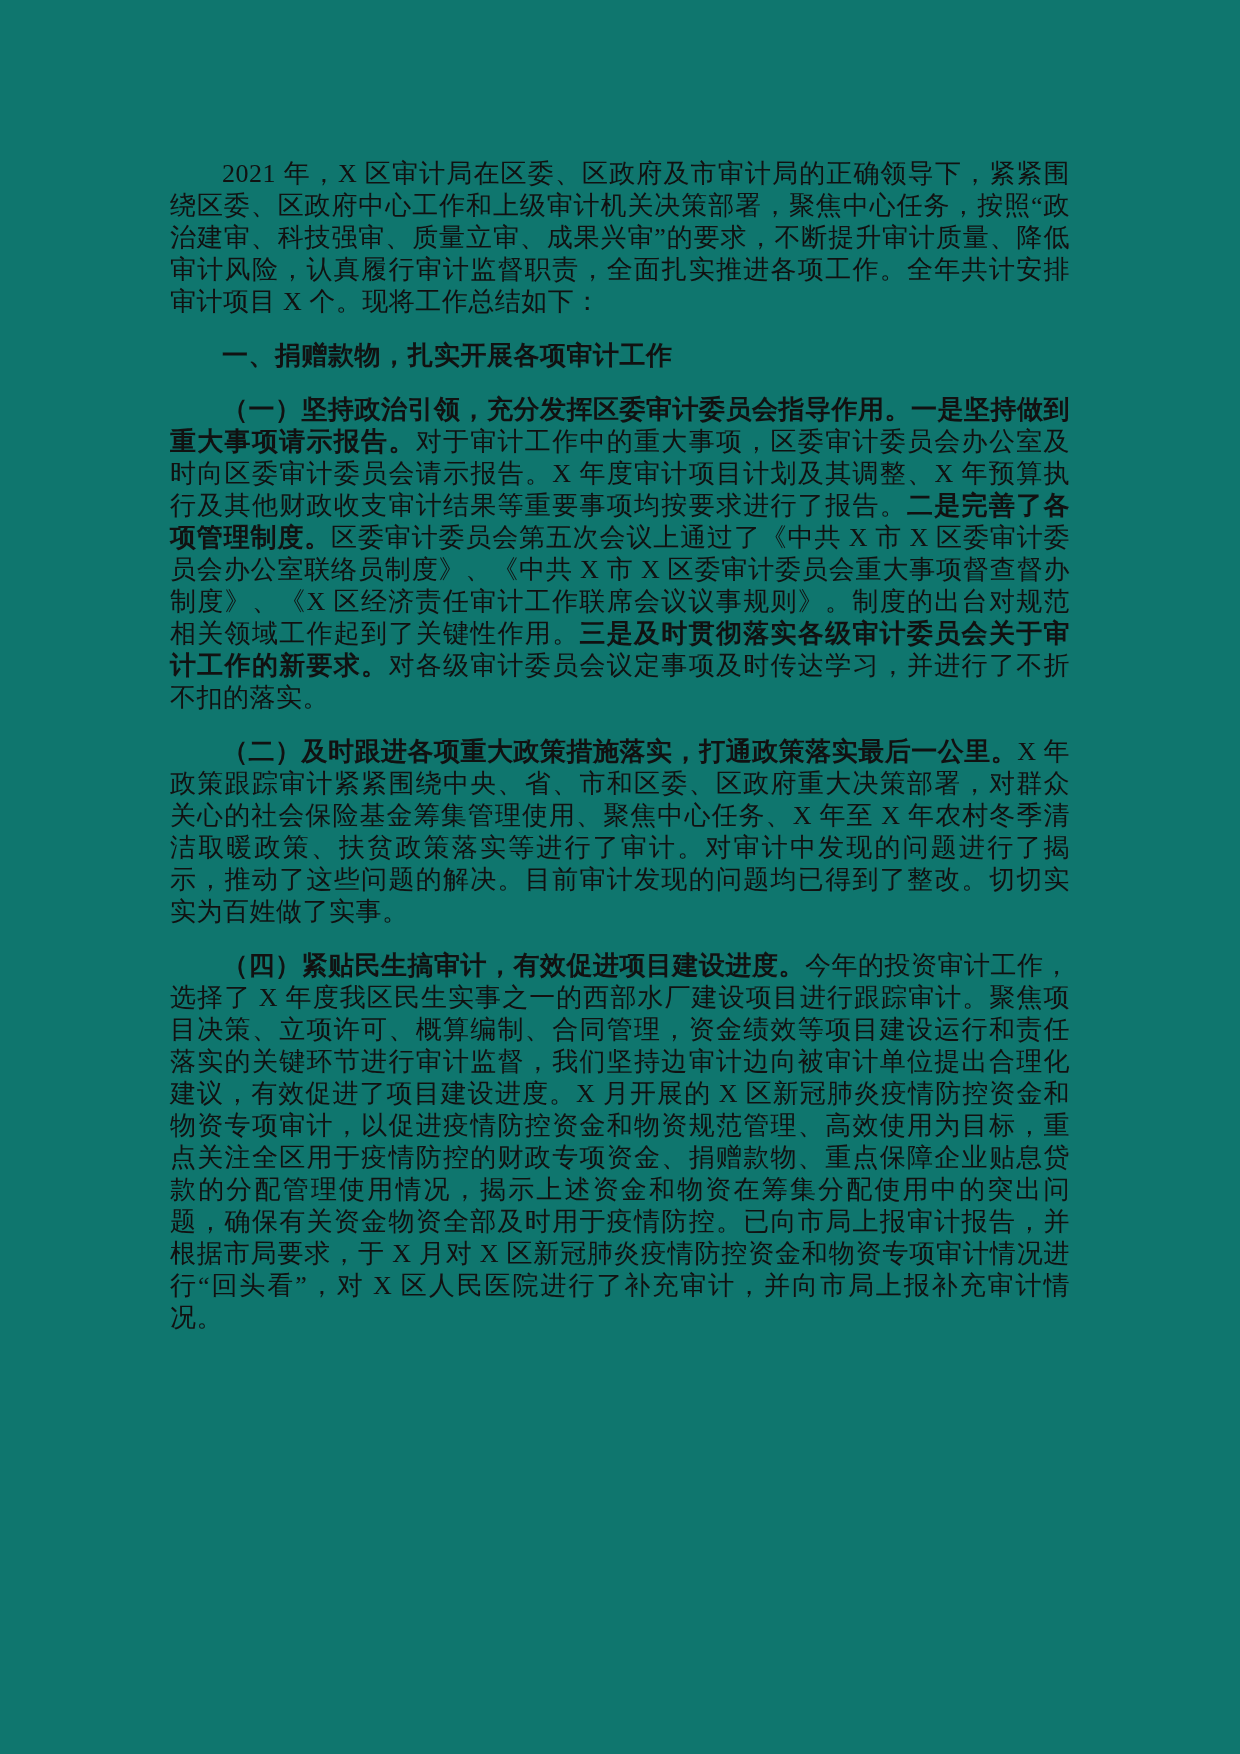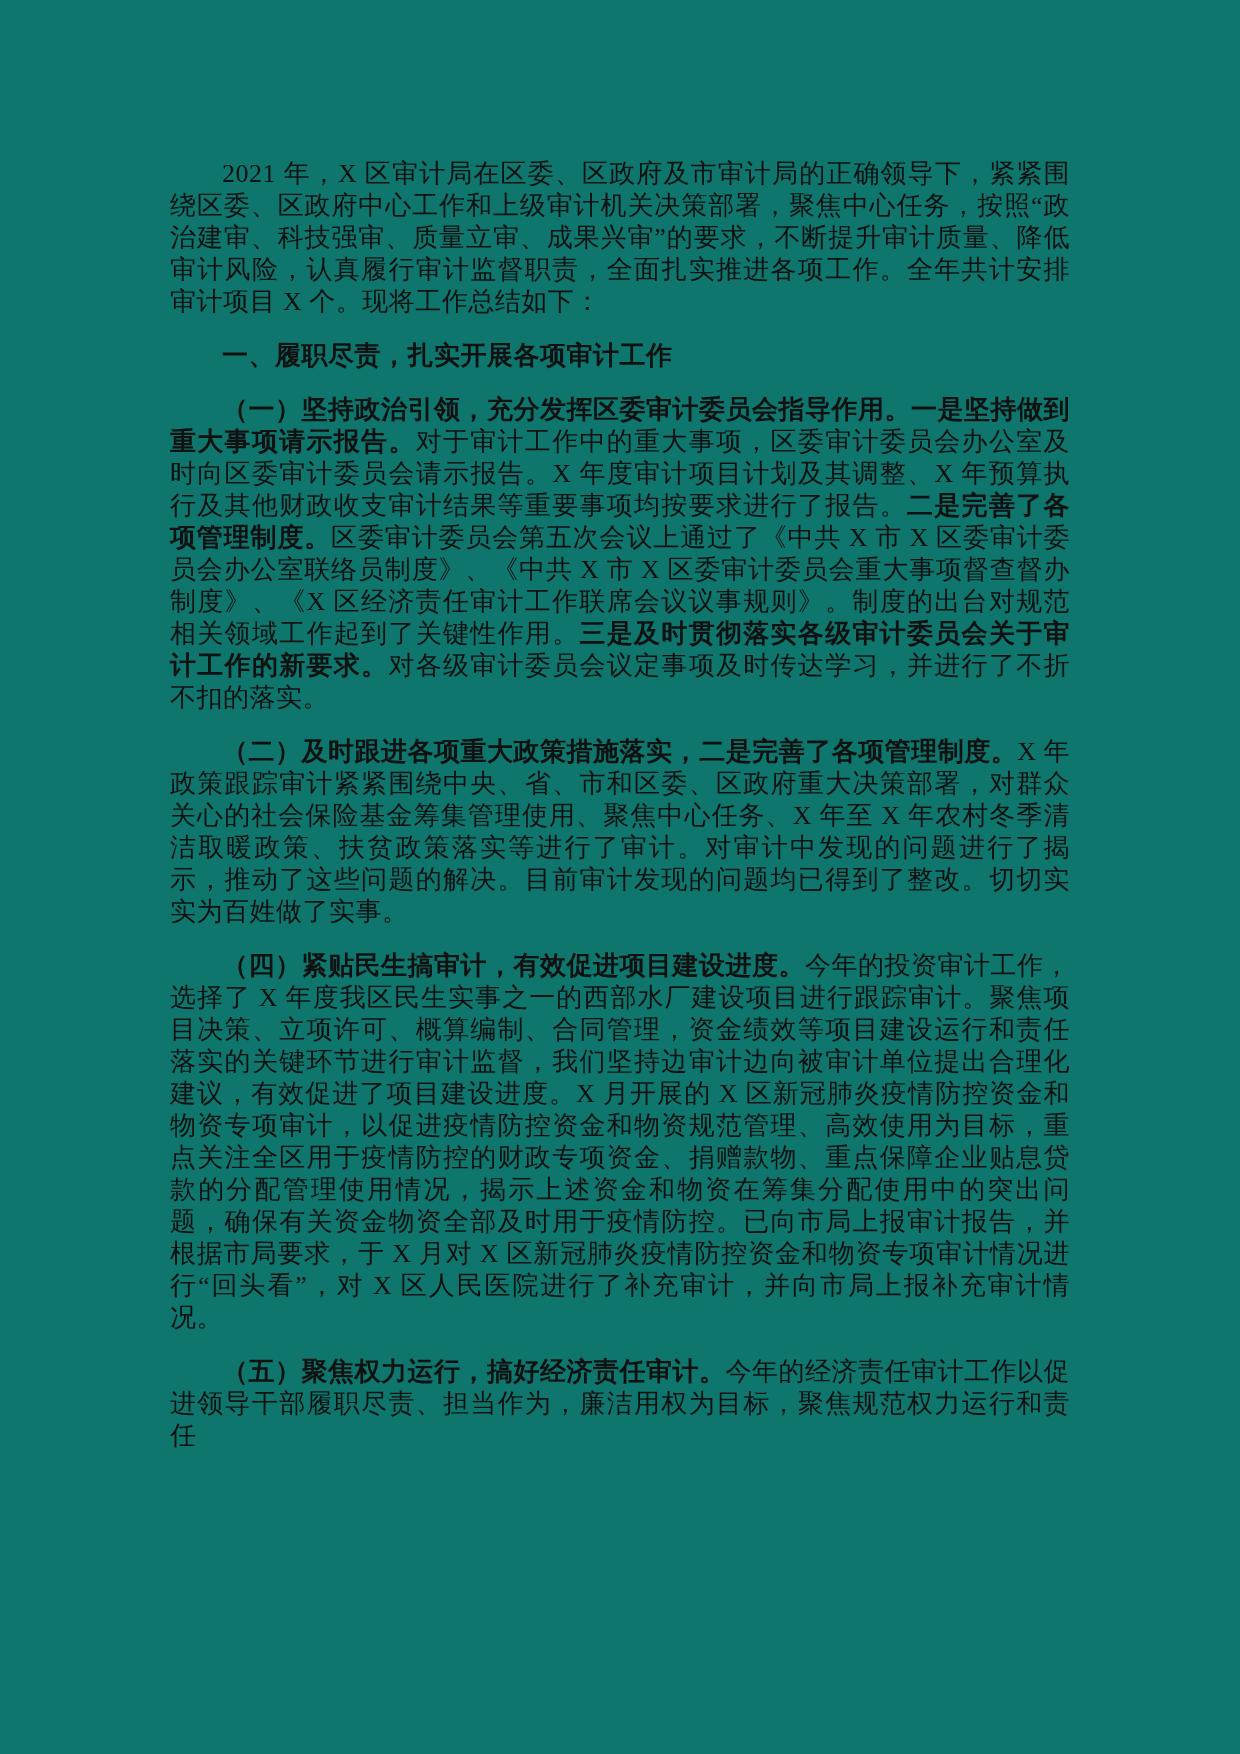--- a/index.html
+++ b/index.html
@@ -42,19 +42,18 @@
   .run-regular {
     font-weight: 400;
   }
 </style>
 </head>
 <body>
 
 <div class="page">
   <div class="doc-content">
       <p class="para"><span class="run-regular">2021 年，X 区审计局在区委、区政府及市审计局的正确领导下，紧紧围绕区委、区政府中心工作和上级审计机关决策部署，聚焦中心任务，按照“政治建审、科技强审、质量立审、成果兴审”的要求，不断提升审计质量、降低审计风险，认真履行审计监督职责，全面扎实推进各项工作。全年共计安排审计项目 X 个。现将工作总结如下：</span></p>
-      <p class="para heading"><span class="run-bold">一、履职尽责，扎实开展各项审计工作</span></p>
+      <p class="para heading"><span class="run-bold">一、捐赠款物，扎实开展各项审计工作</span></p>
       <p class="para"><span class="run-bold">（一）坚持政治引领，充分发挥区委审计委员会指导作用。一是坚持做到重大事项请示报告。</span><span class="run-regular">对于审计工作中的重大事项，区委审计委员会办公室及时向区委审计委员会请示报告。X 年度审计项目计划及其调整、X 年预算执行及其他财政收支审计结果等重要事项均按要求进行了报告。</span><span class="run-bold">二是完善了各项管理制度。</span><span class="run-regular">区委审计委员会第五次会议上通过了《中共 X 市 X 区委审计委员会办公室联络员制度》、《中共 X 市 X 区委审计委员会重大事项督查督办制度》、《X 区经济责任审计工作联席会议议事规则》。制度的出台对规范相关领域工作起到了关键性作用。</span><span class="run-bold">三是及时贯彻落实各级审计委员会关于审计工作的新要求。</span><span class="run-regular">对各级审计委员会议定事项及时传达学习，并进行了不折不扣的落实。</span></p>
-      <p class="para"><span class="run-bold">（二）及时跟进各项重大政策措施落实，二是完善了各项管理制度。</span><span class="run-regular">X 年政策跟踪审计紧紧围绕中央、省、市和区委、区政府重大决策部署，对群众关心的社会保险基金筹集管理使用、聚焦中心任务、X 年至 X 年农村冬季清洁取暖政策、扶贫政策落实等进行了审计。对审计中发现的问题进行了揭示，推动了这些问题的解决。目前审计发现的问题均已得到了整改。切切实实为百姓做了实事。</span></p>
+      <p class="para"><span class="run-bold">（二）及时跟进各项重大政策措施落实，打通政策落实最后一公里。</span><span class="run-regular">X 年政策跟踪审计紧紧围绕中央、省、市和区委、区政府重大决策部署，对群众关心的社会保险基金筹集管理使用、聚焦中心任务、X 年至 X 年农村冬季清洁取暖政策、扶贫政策落实等进行了审计。对审计中发现的问题进行了揭示，推动了这些问题的解决。目前审计发现的问题均已得到了整改。切切实实为百姓做了实事。</span></p>
       <p class="para"><span class="run-bold">（四）紧贴民生搞审计，有效促进项目建设进度。</span><span class="run-regular">今年的投资审计工作，选择了 X 年度我区民生实事之一的西部水厂建设项目进行跟踪审计。聚焦项目决策、立项许可、概算编制、合同管理，资金绩效等项目建设运行和责任落实的关键环节进行审计监督，我们坚持边审计边向被审计单位提出合理化建议，有效促进了项目建设进度。X 月开展的 X 区新冠肺炎疫情防控资金和物资专项审计，以促进疫情防控资金和物资规范管理、高效使用为目标，重点关注全区用于疫情防控的财政专项资金、捐赠款物、重点保障企业贴息贷款的分配管理使用情况，揭示上述资金和物资在筹集分配使用中的突出问题，确保有关资金物资全部及时用于疫情防控。已向市局上报审计报告，并根据市局要求，于 X 月对 X 区新冠肺炎疫情防控资金和物资专项审计情况进行“回头看”，对 X 区人民医院进行了补充审计，并向市局上报补充审计情况。</span></p>
-      <p class="para"><span class="run-bold">（五）聚焦权力运行，搞好经济责任审计。</span><span class="run-regular">今年的经济责任审计工作以促进领导干部履职尽责、担当作为，廉洁用权为目标，聚焦规范权力运行和责任</span></p>
     </div>
 </div>
 
 </body></html>

